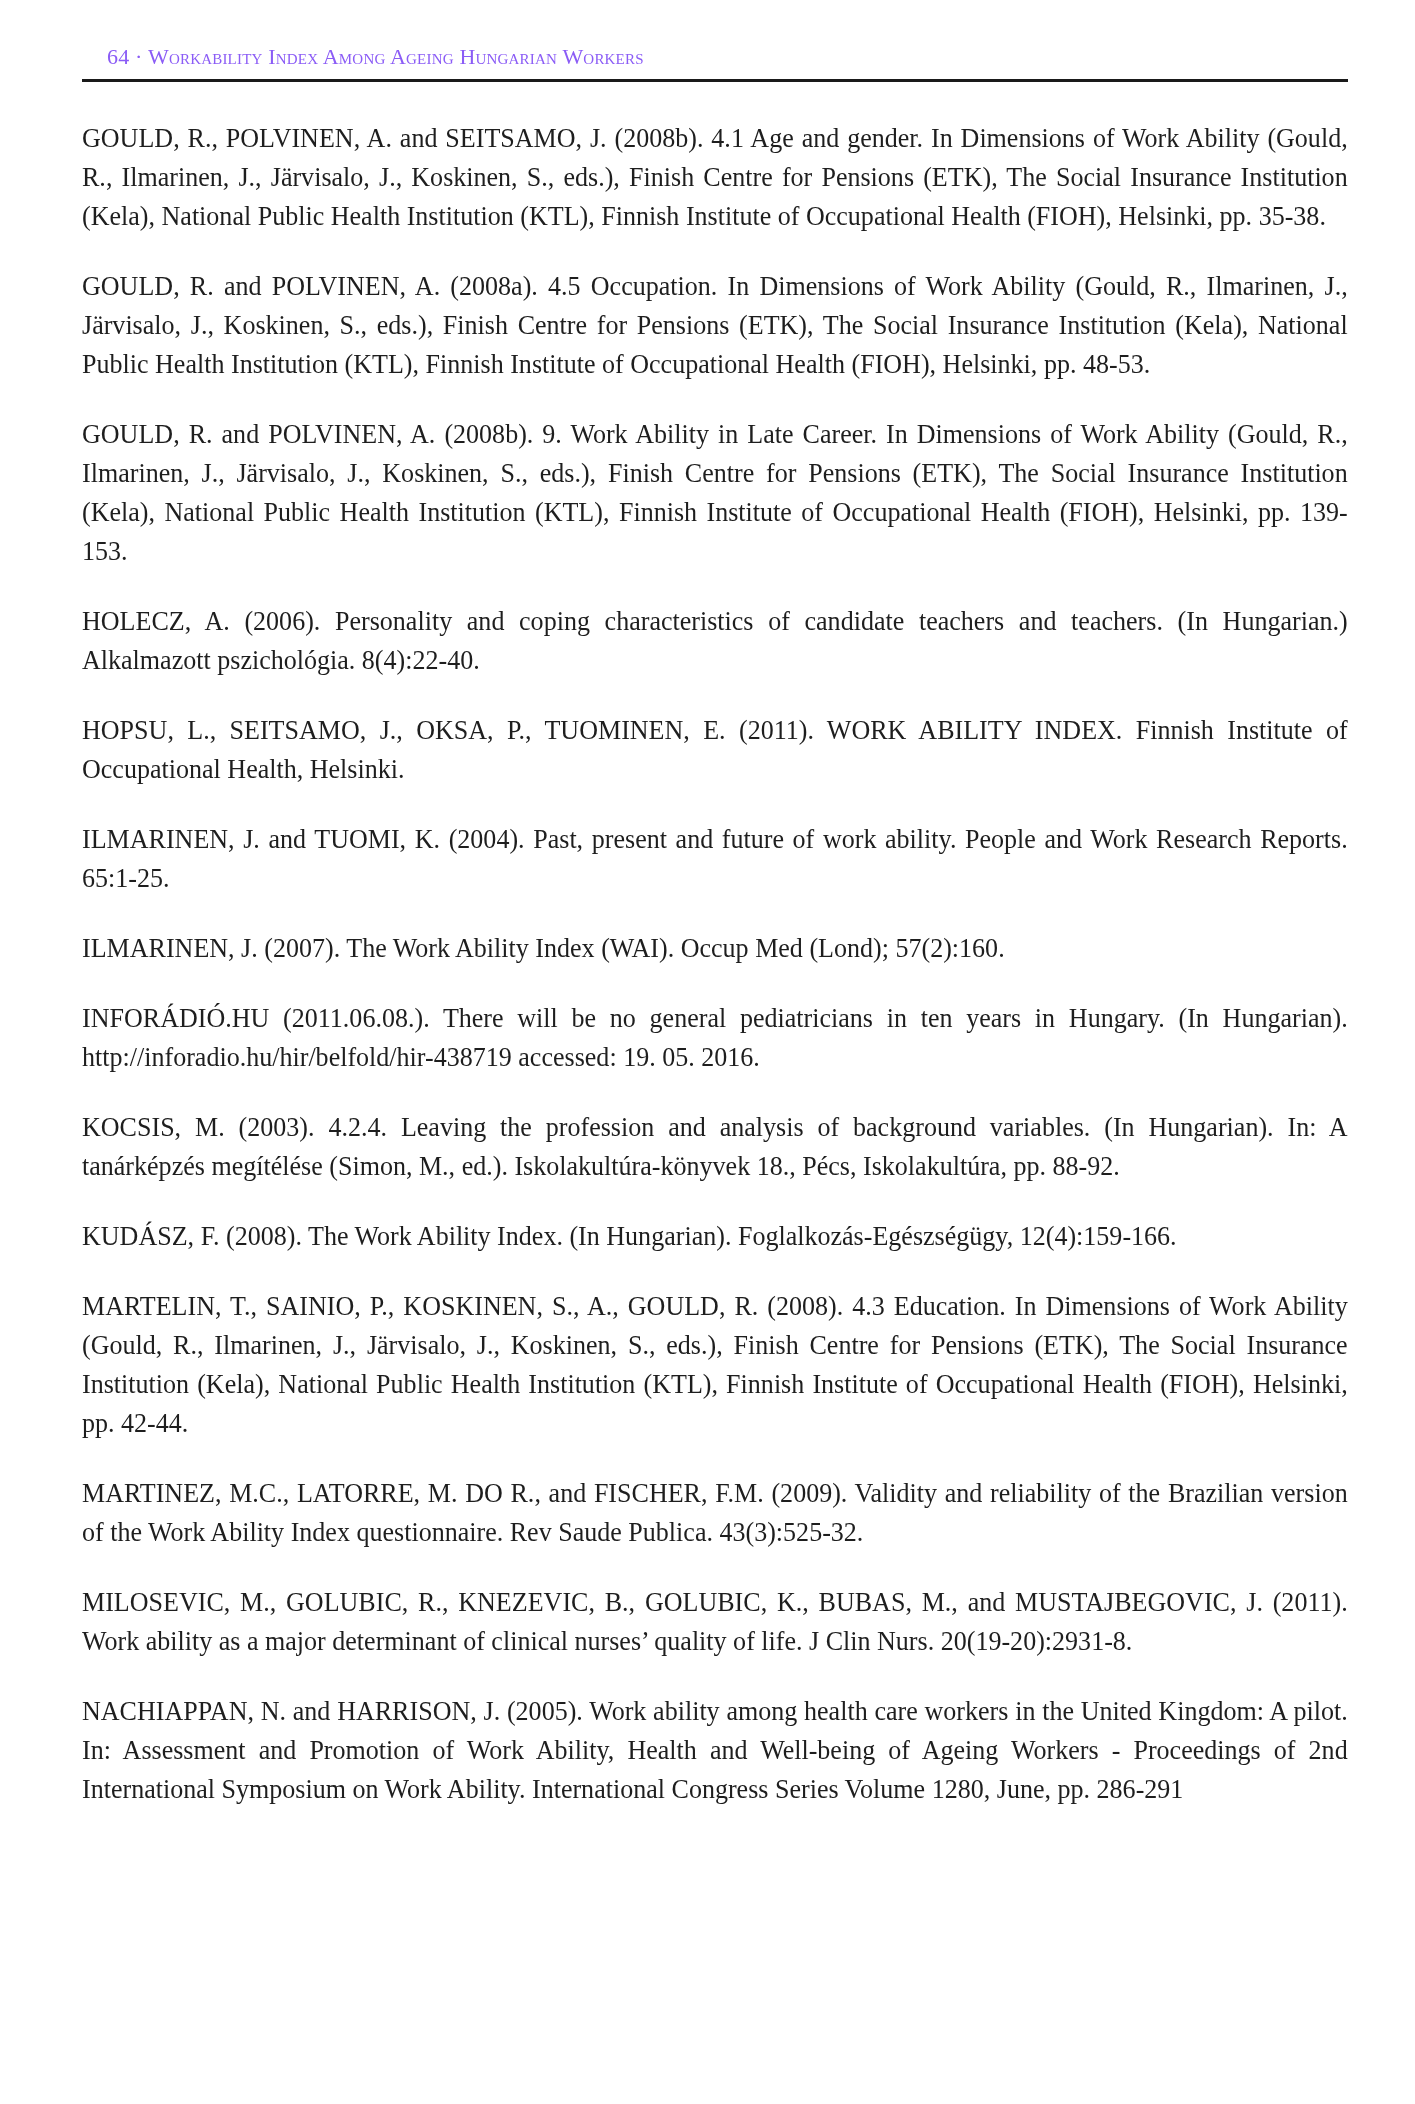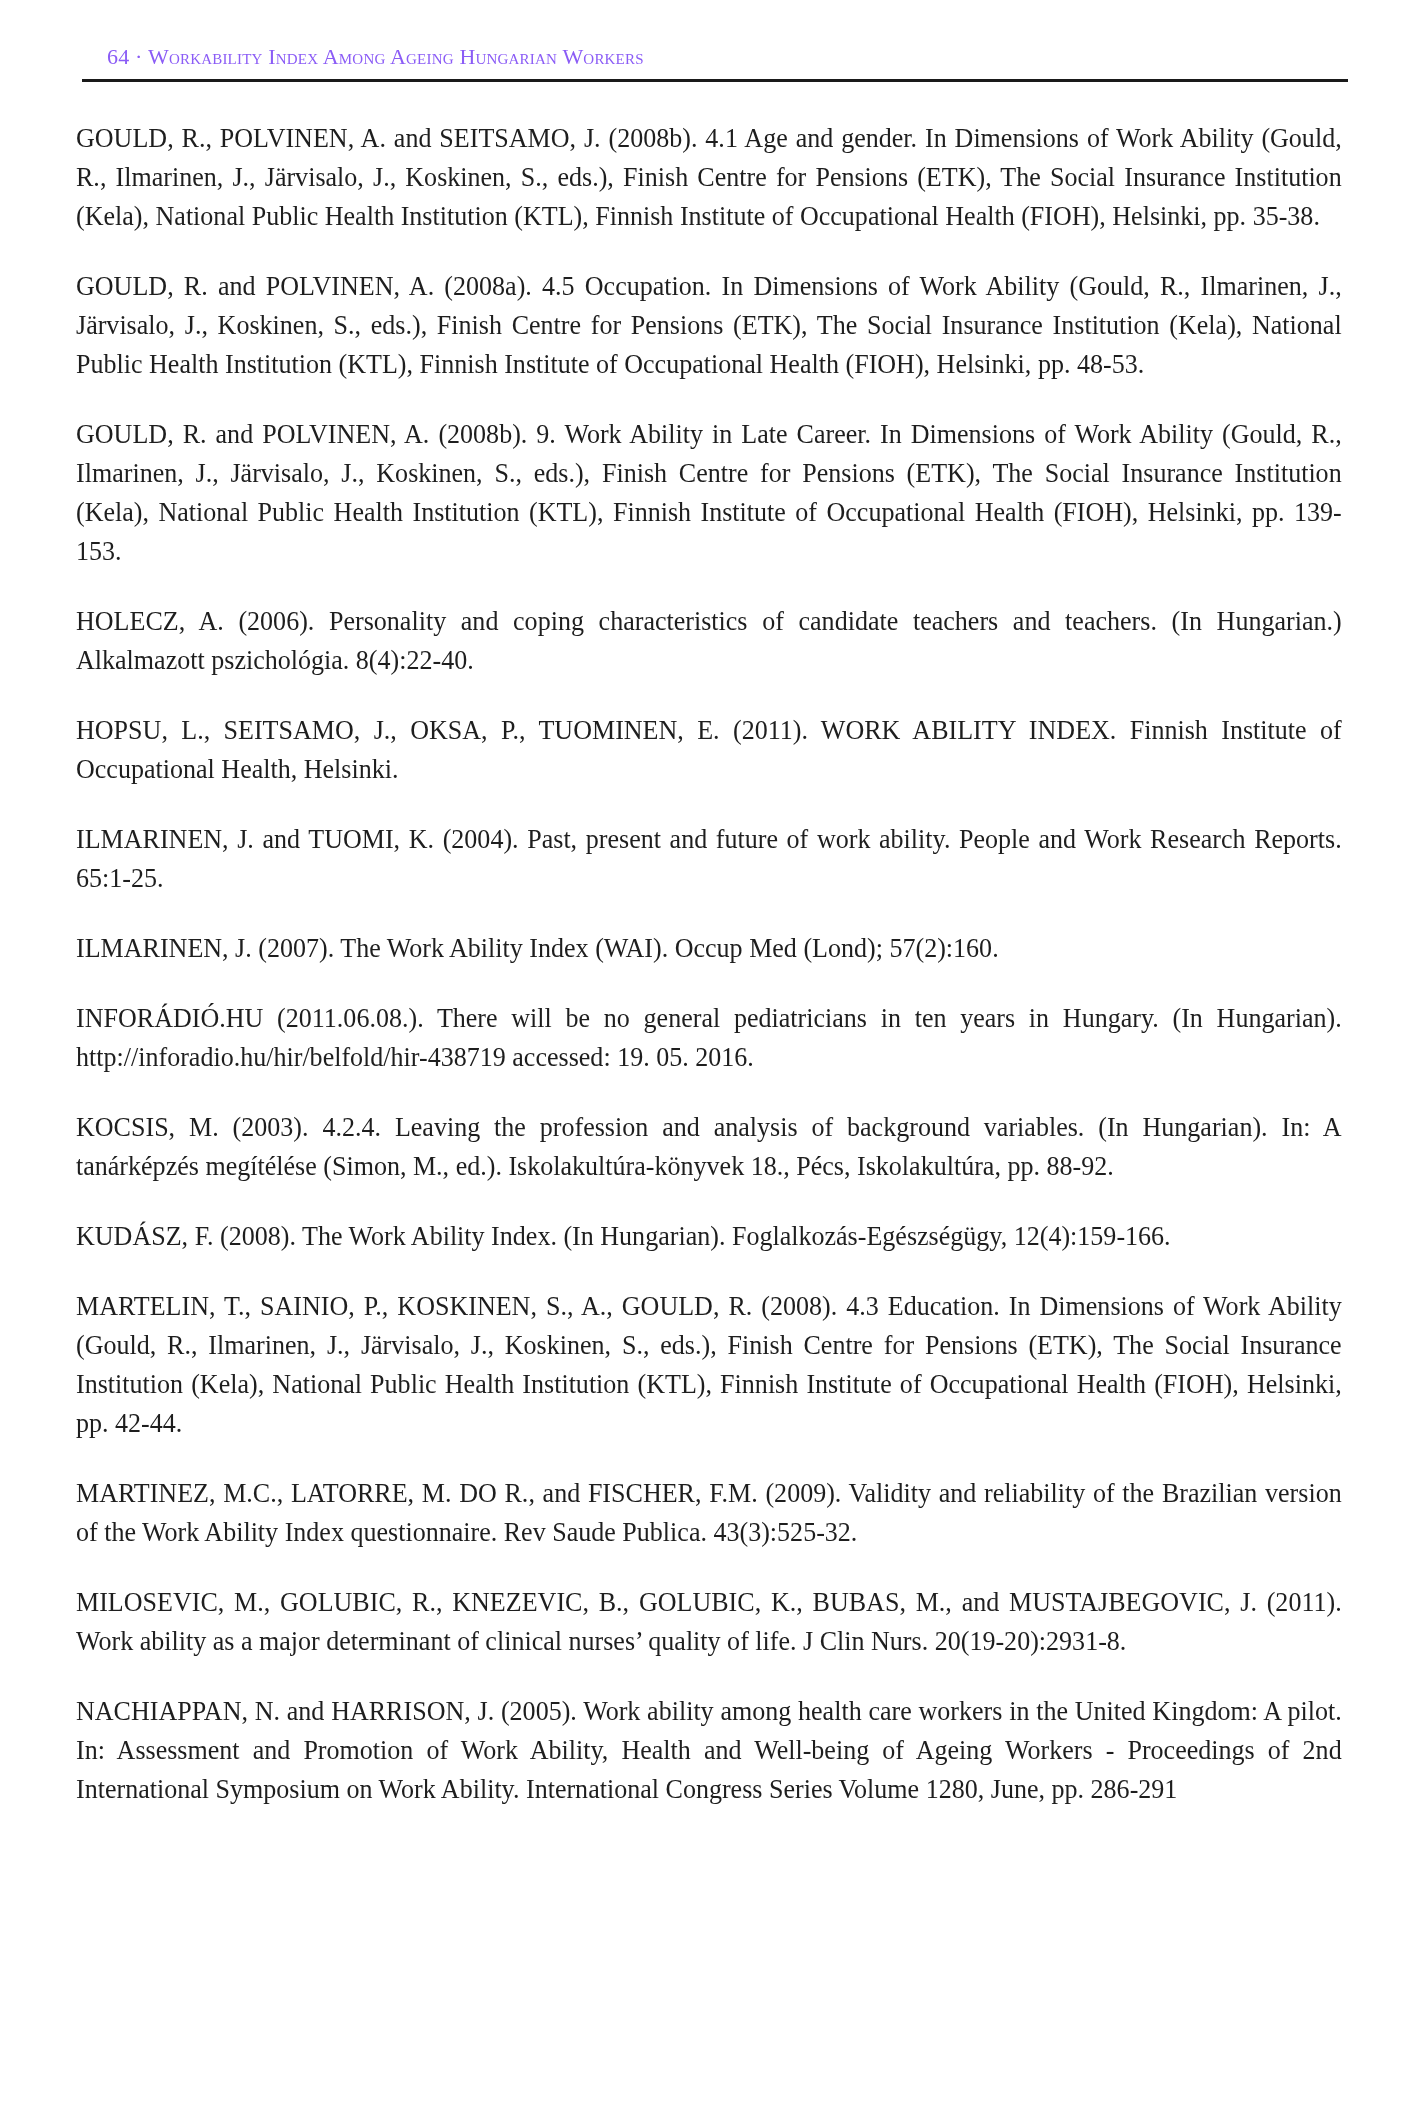--- a/index.html
+++ b/index.html
@@ -25,21 +25,21 @@
     .header-rule {
       position: absolute;
       left: 82px;
       top: 79px;
       width: 1266px;
       height: 3px;
       background: #1a1a1a;
     }
     .refs {
       position: absolute;
-      left: 76px;
+      left: 82px;
       top: 118px;
       width: 1266px;
     }
     .ref {
       font-size: 28px;
       line-height: 39px;
       text-align: justify;
       margin: 0 0 31px 0;
       transform: scaleX(0.93);
       transform-origin: left top;

